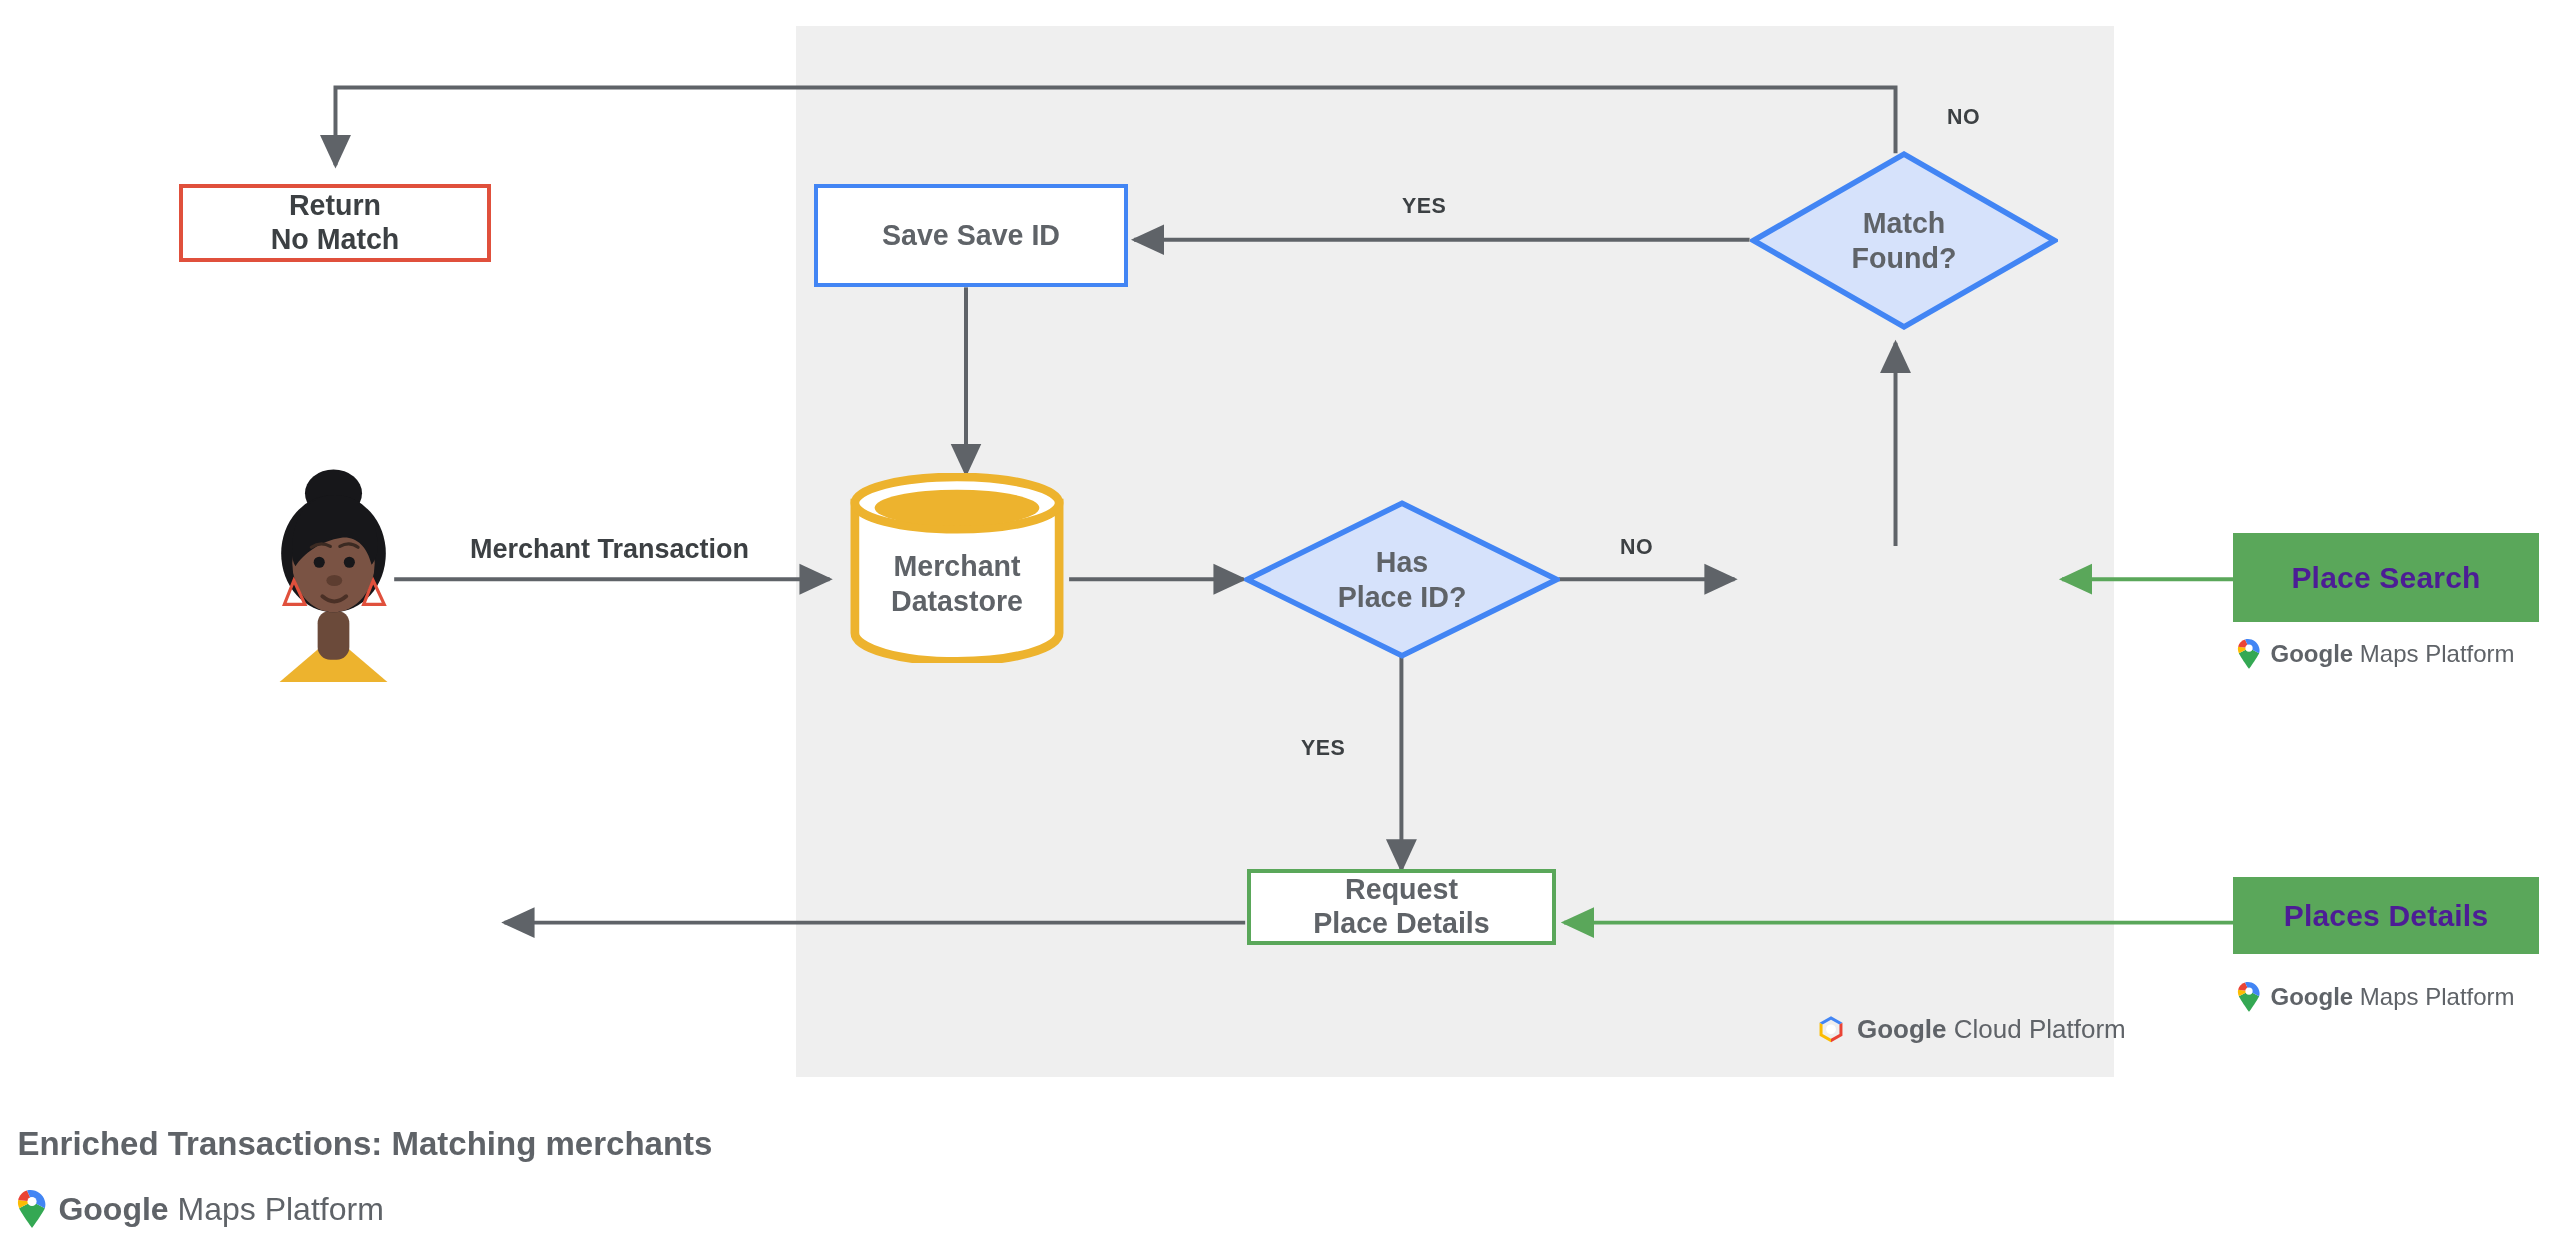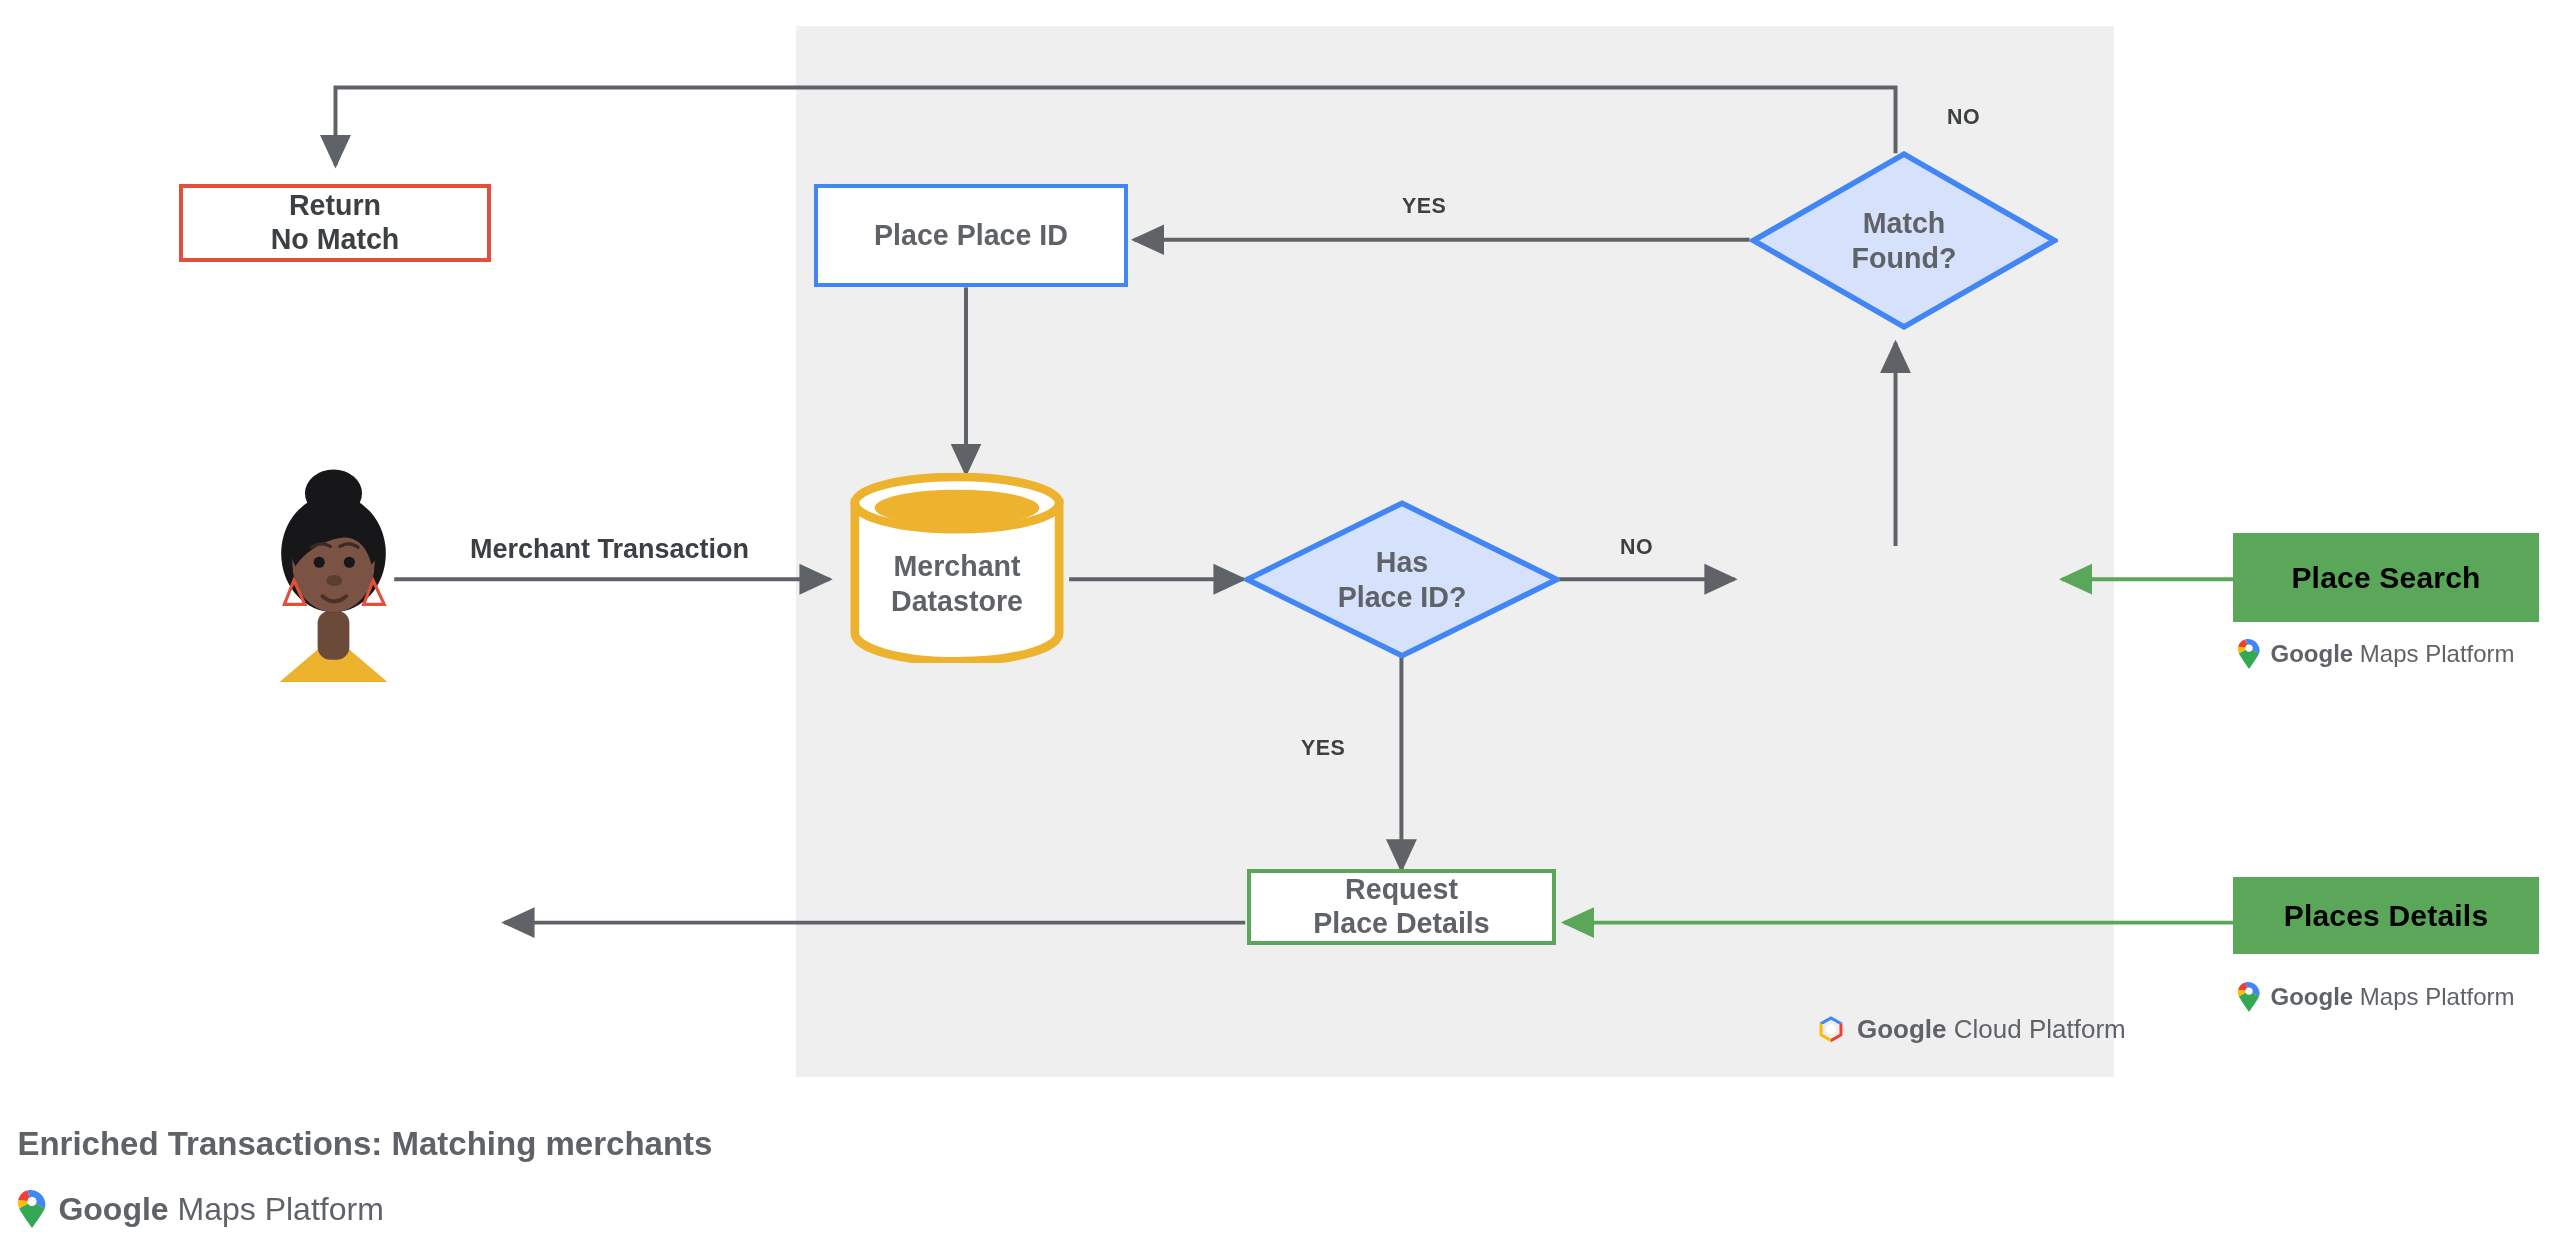--- a/index.html
+++ b/index.html
@@ -28,21 +28,21 @@
 
   .n-red{border:4.8px solid #e0503c;color:#3c4043;}
   .n-blue{border:4.8px solid #4285f4;color:#5f6368;}
   .n-green{border:4.8px solid #5aa75a;color:#5f6368;}
   .n-amber{border:4.8px solid #edb32e;color:#3c4043;}
 
   
   .chip{
     position:absolute;box-sizing:border-box;
     display:flex;align-items:center;justify-content:center;
-    background:#5aa75a;color:#000000;font-weight:bold;
+    background:#5aa75a;color:#4c1d95;font-weight:bold;
     letter-spacing:0.2px;
   }
 
   
   .cyl{position:absolute;}
   .cyl svg{display:block;}
   .cyl .cyl-text{
     position:absolute;left:0;right:0;top:58%;transform:translateY(-50%);
     text-align:center;color:#5f6368;font-weight:bold;font-size:28.6px;line-height:1.2;
     white-space:pre-line;pointer-events:none;
@@ -139,21 +139,21 @@
       <path d="M2816,1163 L1972,1163" marker-end="url(#ahg)"></path>
     </g>
   </svg>
 
   <div class="node n-red" style="left:179px;top:184px;width:312px;height:78px;font-size:28.6px;">
     <span class="lbl">Return
 No Match</span>
   </div>
 
   <div class="node n-blue" style="left:814px;top:184px;width:314px;height:103px;font-size:28.6px;">
-    <span class="lbl">Place Place ID</span>
+    <span class="lbl">Save Save ID</span>
   </div>
 
   <div class="dia" style="left:1750px;top:151px;width:308px;height:179px;">
     <svg viewBox="0 0 388 226" width="308" height="179" xmlns="http://www.w3.org/2000/svg">
       <polygon points="194,4 384,113 194,222 4,113" fill="#d6e2fb" stroke="#4285f4" stroke-width="7"></polygon>
     </svg>
     <div class="dia-text">Match
 Found?</div>
   </div>
 

